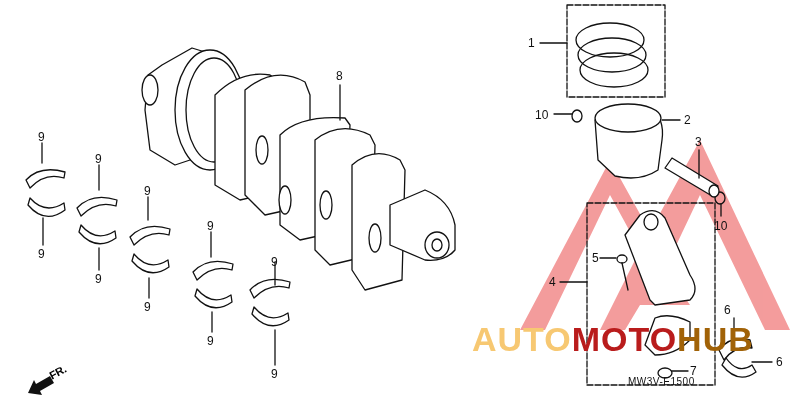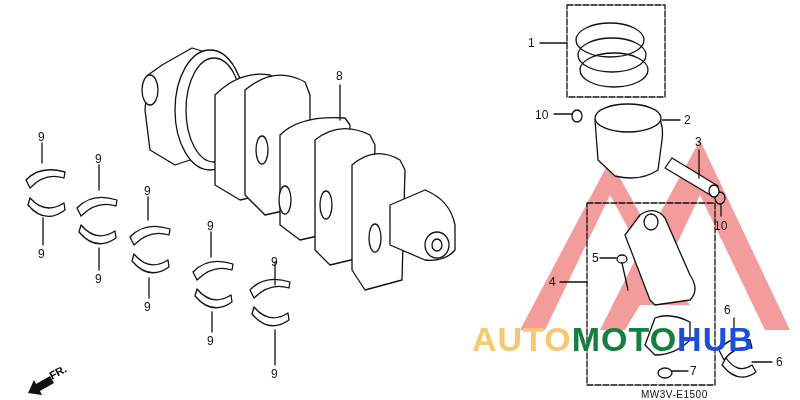--- a/index.html
+++ b/index.html
@@ -1,24 +1,24 @@
 <!DOCTYPE html>
 <html><head>
   <meta charset="utf-8">
   <style>
     html, body { margin: 0; padding: 0; background: #ffffff; }
     body { width: 800px; height: 400px; position: relative; overflow: hidden; font-family: "Liberation Sans", sans-serif; }
     #stage { position: absolute; left: 0; top: 0; width: 800px; height: 400px; }
     .callout { position: absolute; font-size: 12px; color: #111; line-height: 1; font-family: "Liberation Sans", sans-serif; }
-    .code { position: absolute; left: 628px; top: 389px; font-size: 10px; color: #111; letter-spacing: 0.5px; font-family: "Liberation Sans", sans-serif; margin-left: 13px; }
+    .code { position: absolute; left: 628px; top: 376px; font-size: 10px; color: #111; letter-spacing: 0.5px; font-family: "Liberation Sans", sans-serif; }
     .fr { position: absolute; left: 49px; top: 366px; font-size: 11px; font-weight: bold; transform: rotate(-28deg); font-family: "Liberation Sans", sans-serif; }
     .wm { position: absolute; top: 320px; left: 472px; font-size: 34px; font-weight: bold; letter-spacing: 1px; font-family: "Liberation Sans", sans-serif; white-space: nowrap; }
     .wm .a { color: #f7c872; text-align: right; }
-    .wm .m { color: #15803d; }
-    .wm .h { color: #1d4ed8; }
+    .wm .m { color: #b91c1c; }
+    .wm .h { color: #a16207; }
     svg { position: absolute; left: 0; top: 0; }
   </style>
 </head>
 <body>
 
 <div id="stage">
   <svg width="800" height="400" viewBox="0 0 800 400">
     <g fill="none" stroke="#111" stroke-width="1.3" stroke-linejoin="round" stroke-linecap="round">
 
       <g stroke="none" fill="#f28b8b" opacity="0.85">

